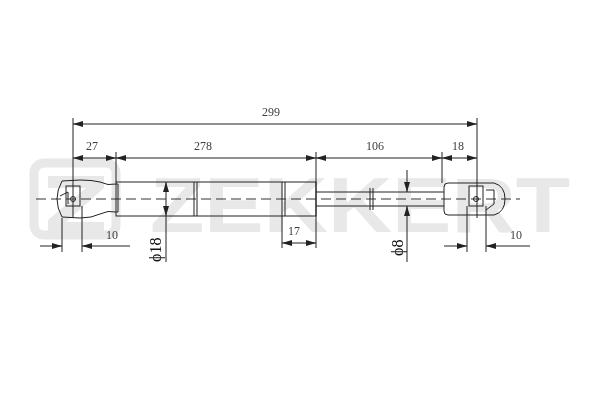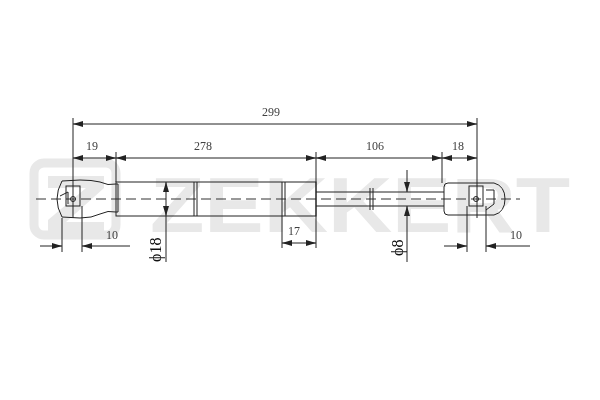--- a/index.html
+++ b/index.html
@@ -82,21 +82,21 @@
       <line x1="444" y1="246" x2="467" y2="246" marker-end="url(#arr)"></line>
       <line x1="486" y1="246" x2="530" y2="246" marker-start="url(#arr)"></line>
       <line x1="166" y1="182" x2="166" y2="216" marker-start="url(#arr)" marker-end="url(#arr)"></line>
       <line x1="166" y1="216" x2="166" y2="262"></line>
       <line x1="407" y1="170" x2="407" y2="192" marker-end="url(#arr)"></line>
       <line x1="407" y1="206" x2="407" y2="262" marker-start="url(#arr)"></line>
     </g>
   </svg>
 
   <span class="dim" style="left:262px;top:106px;">299</span>
-  <span class="dim" style="left:86px;top:140px;">19</span>
+  <span class="dim" style="left:86px;top:140px;">27</span>
   <span class="dim" style="left:194px;top:140px;">278</span>
   <span class="dim" style="left:366px;top:140px;">106</span>
   <span class="dim" style="left:452px;top:140px;">18</span>
   <span class="dim" style="left:106px;top:229px;">10</span>
   <span class="dim" style="left:510px;top:229px;">10</span>
   <span class="dim" style="left:288px;top:225px;">17</span>
   <span class="vdim" style="left:148px;top:262px;">ϕ18</span>
   <span class="vdim" style="left:390px;top:256px;">ϕ8</span>
 
 </div>

